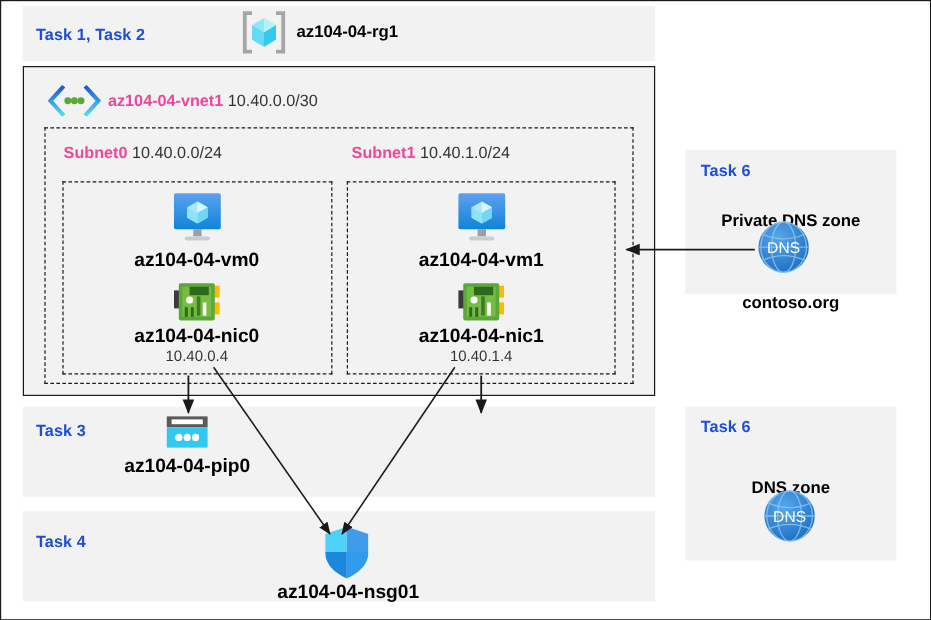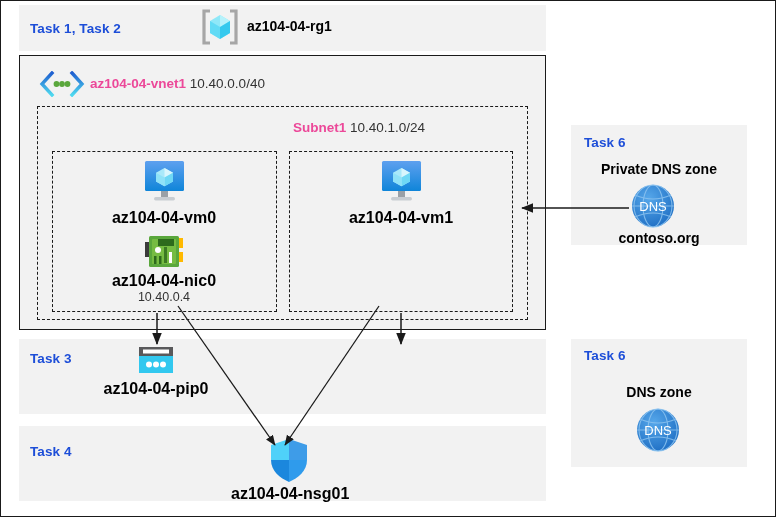--- a/index.html
+++ b/index.html
@@ -15,21 +15,21 @@
   .dashbox{position:absolute;border:1.7px dashed #1a1a1a;box-sizing:border-box;background:transparent;}
 
   .hdr{position:absolute;white-space:nowrap;font-size:13.5px;color:#111;}
   .hdr b{font-weight:bold;color:#ec4899;}
   .hdr .cidr{font-weight:normal;color:#333;}
 
   .node{position:absolute;text-align:center;}
   .node .cap{font-size:16px;font-weight:bold;color:#000;white-space:nowrap;margin-top:2px;}
   .node .sub{font-size:12.5px;font-weight:normal;color:#333;white-space:nowrap;}
   .big-cap{font-size:14px;font-weight:bold;color:#000;white-space:nowrap;}
-  .zone-title{position:absolute;font-size:14px;font-weight:bold;color:#000;white-space:nowrap;text-align:center;}
+  .zone-title{position:absolute;font-size:14px;font-weight:bold;color:#000;white-space:nowrap;text-align:center;margin-top:14px;}
 
   svg.ov{position:absolute;left:0;top:0;width:776px;height:517px;pointer-events:none;}
   .icn{display:block;margin:0 auto;}
 </style>
 </head>
 <body>
 
 <div id="canvas">
 
   <div class="panel" style="left:18px;top:4px;width:527px;height:46px;"></div>
@@ -59,25 +59,29 @@
       </defs>
       <path d="M13 2 L3 13 L13 24" fill="none" stroke="url(#vg1)" stroke-width="3.4" stroke-linecap="square"></path>
       <path d="M33 2 L43 13 L33 24" fill="none" stroke="url(#vg1)" stroke-width="3.4" stroke-linecap="square"></path>
       <circle cx="17.5" cy="13" r="2.9" fill="#5aa73c"></circle>
       <circle cx="23" cy="13" r="2.9" fill="#5aa73c"></circle>
       <circle cx="28.5" cy="13" r="2.9" fill="#5aa73c"></circle>
     </svg>
   </div>
   <div class="hdr" style="left:89px;top:75px;">
     <b>az104-04-vnet1</b>
-    <span class="cidr">10.40.0.0/40</span>
+    <span class="cidr">10.40.0.0/30</span>
   </div>
 
   <div class="dashbox" style="left:36px;top:105px;width:491px;height:214px;"></div>
 
+  <div class="hdr" style="left:52px;top:119px;">
+    <b>Subnet0</b>
+    <span class="cidr">10.40.0.0/24</span>
+  </div>
   <div class="dashbox" style="left:51px;top:150px;width:225px;height:161px;"></div>
 
   <div class="node" style="left:108px;top:158px;width:110px;">
     <svg width="55" height="48" viewBox="0 0 55 48" class="icn">
       <defs>
         <linearGradient id="mon0" x1="0" y1="0" x2="0" y2="1">
           <stop offset="0%" stop-color="#5ea0ef"></stop>
             <stop offset="100%" stop-color="#0f85d9"></stop>
         </linearGradient>
       </defs>
@@ -128,20 +132,37 @@
       <rect x="24" y="32" width="7" height="6" fill="#9aa0a6"></rect>
       <rect x="17" y="38" width="21" height="3.4" rx="1.7" fill="#c8cdd2"></rect>
       <polygon points="27.5,9 36,13.8 36,22.5 27.5,27.3 19,22.5 19,13.8" fill="#a9e9fa"></polygon>
       <polygon points="27.5,9 36,13.8 27.5,18.6" fill="#d8f6fd"></polygon>
       <polygon points="27.5,18.6 36,13.8 36,22.5 27.5,27.3" fill="#6fd8f5"></polygon>
       <polygon points="19,13.8 27.5,18.6 27.5,27.3 19,22.5" fill="#8fe2f8"></polygon>
     </svg>
     <div class="cap">az104-04-vm1</div>
   </div>
 
+  <div class="node" style="left:345px;top:233px;width:110px;">
+    <svg width="44" height="36" viewBox="0 0 44 36" class="icn">
+      <rect x="3" y="8" width="5" height="15" fill="#3b3b3b"></rect>
+      <rect x="36" y="4" width="5" height="10" fill="#ffb900"></rect>
+      <rect x="36" y="18" width="5" height="10" fill="#ffb900"></rect>
+      <rect x="7" y="2" width="30" height="31" rx="1.5" fill="#5aa73c"></rect>
+      <rect x="10" y="5" width="24" height="25" rx="1" fill="#76bc42"></rect>
+      <rect x="16" y="5" width="16" height="7" fill="#2d6a1c"></rect>
+      <circle cx="16" cy="16" r="3" fill="#ffffff"></circle>
+      <rect x="22" y="13" width="3" height="16" fill="#3c7a23"></rect>
+      <rect x="27" y="18" width="3" height="11" fill="#ffffff"></rect>
+      <rect x="12" y="22" width="2.5" height="8" fill="#2d6a1c"></rect>
+      <rect x="17" y="22" width="2.5" height="8" fill="#2d6a1c"></rect>
+    </svg>
+    <div class="cap">az104-04-nic1</div>
+    <div class="sub">10.40.1.4</div>
+  </div>
 
   <div class="panel" style="left:18px;top:338px;width:527px;height:75px;"></div>
   <div class="task-label" style="left:29px;top:350px;">Task 3</div>
 
   <div class="node" style="left:100px;top:344px;width:110px;">
     <svg width="42" height="33" viewBox="0 0 42 33" class="icn">
       <rect x="4" y="2" width="34" height="9" fill="#59595b"></rect>
       <rect x="8" y="4.5" width="26" height="4" fill="#ffffff"></rect>
       <rect x="4" y="11" width="34" height="17" fill="#32c8ef"></rect>
       <circle cx="14" cy="19.5" r="3" fill="#ffffff"></circle>

